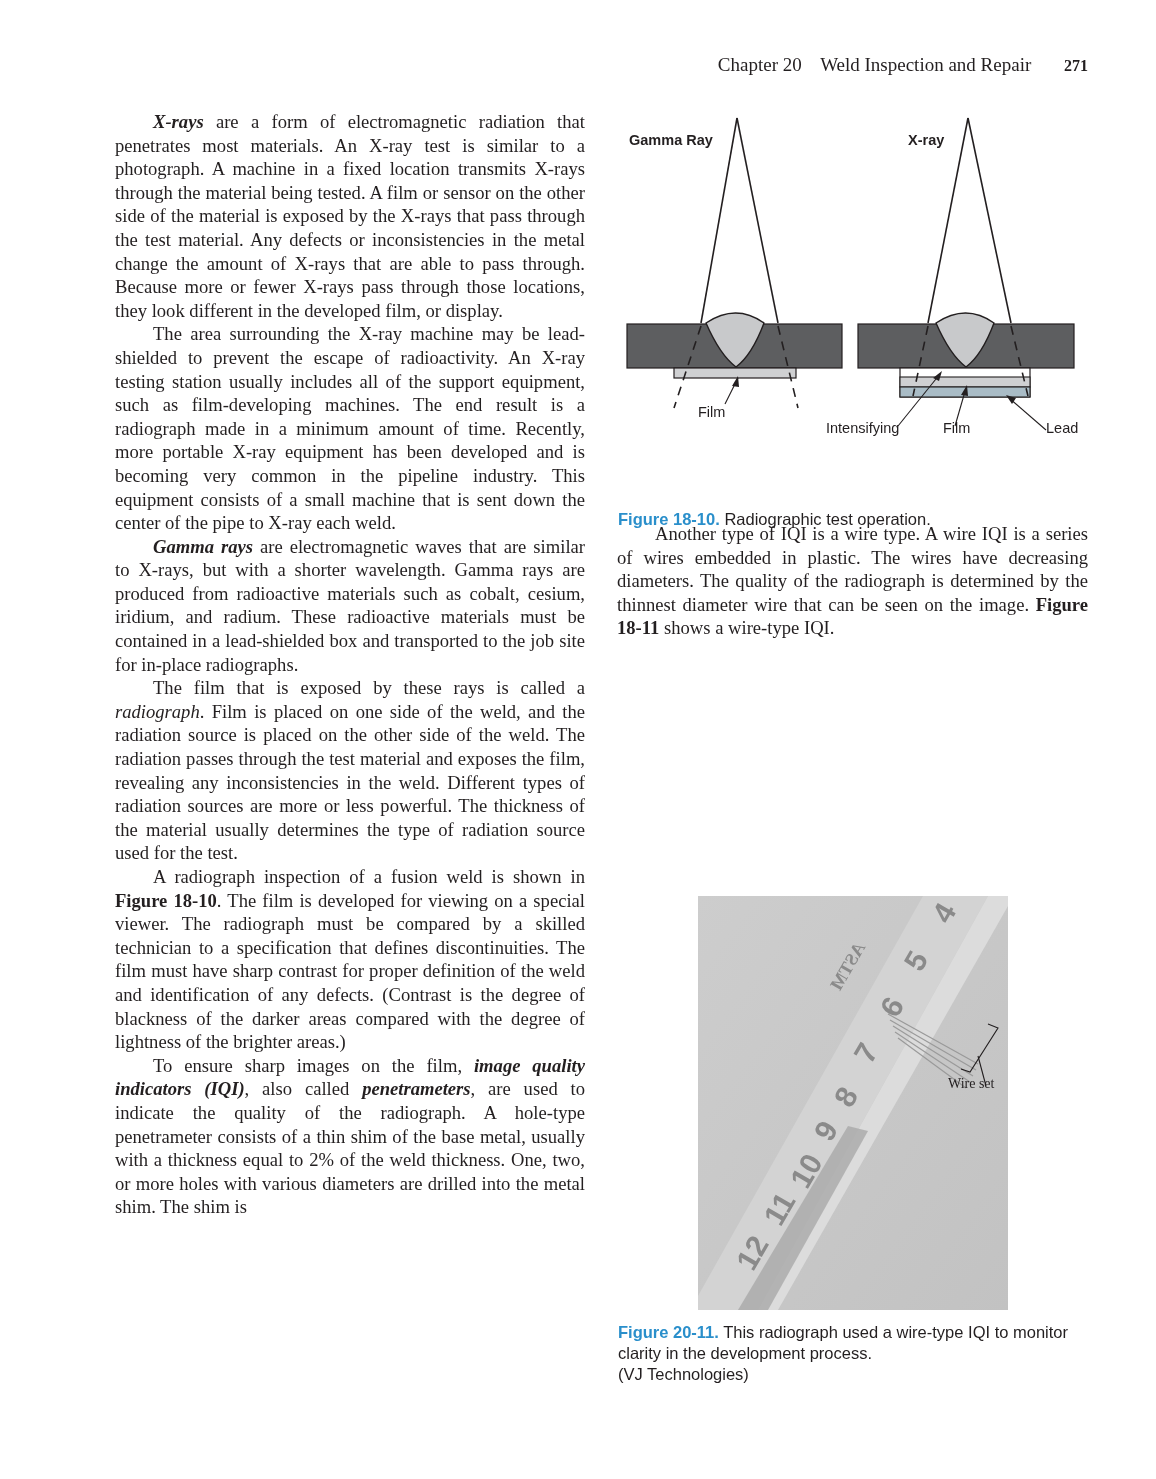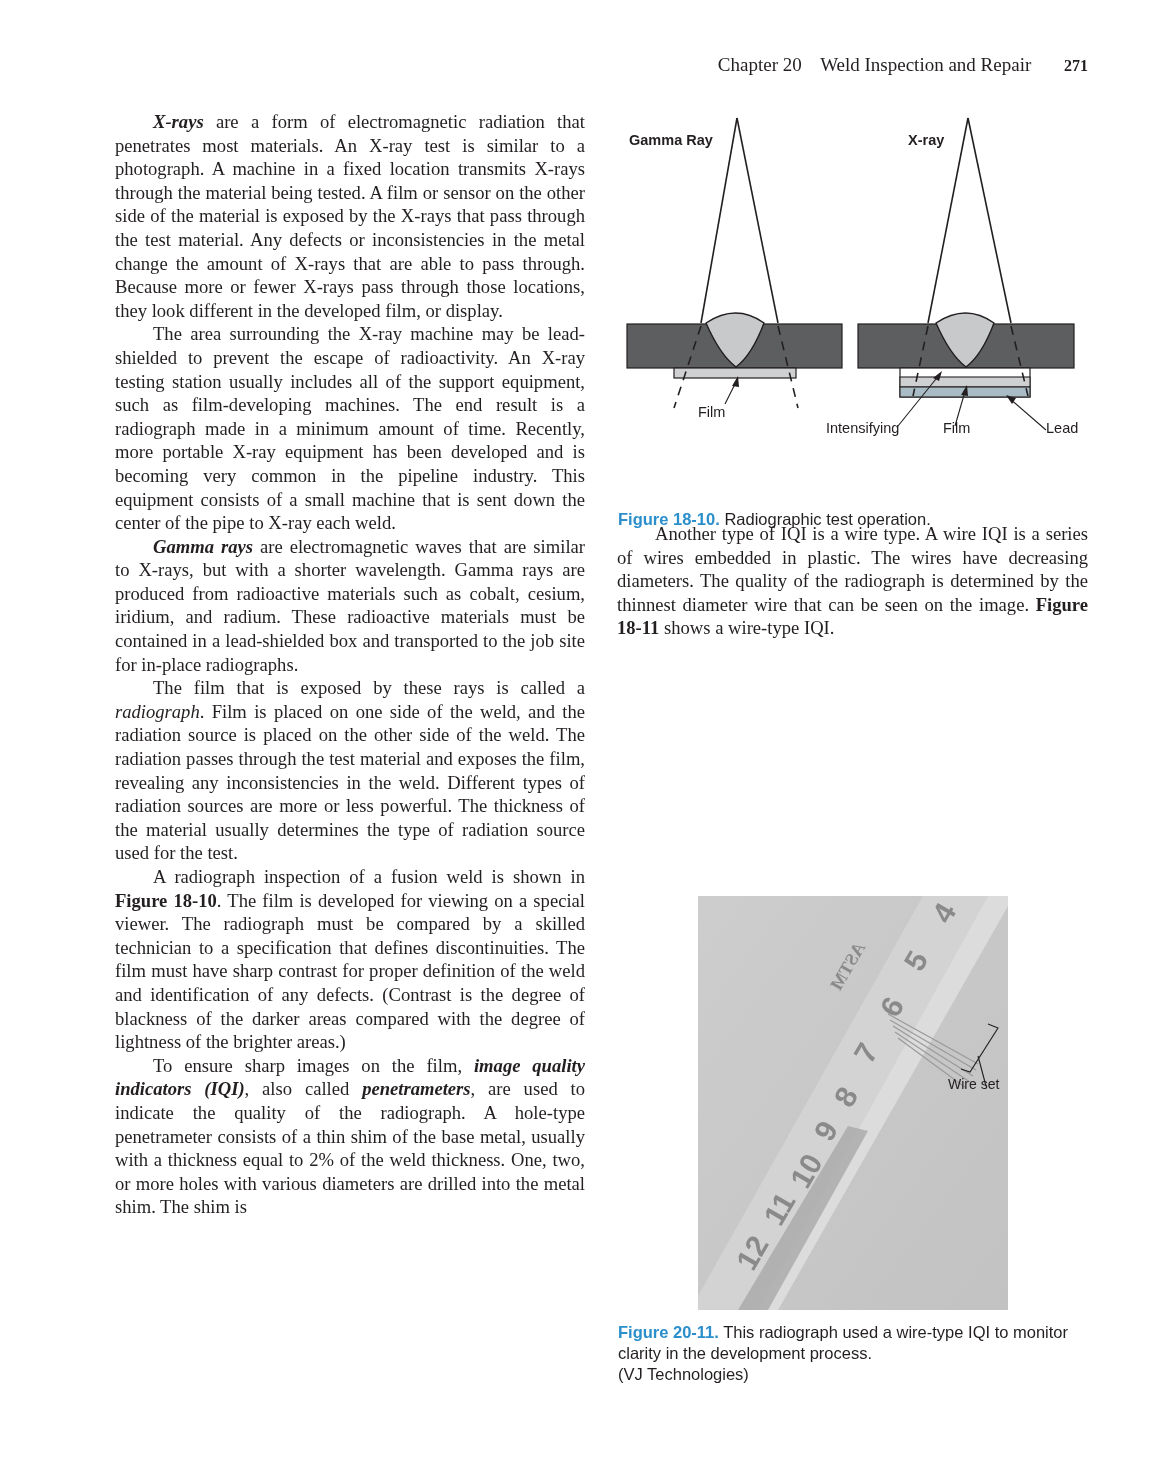--- a/index.html
+++ b/index.html
@@ -24,21 +24,21 @@
   .fig-label { position: absolute; font-family: "Liberation Sans", sans-serif; font-size: 14.5px; color: #231f20; }
   .fig-label.bold { font-weight: bold; text-align: right; }
 
   .caption { position: absolute; font-family: "Liberation Sans", sans-serif; font-size: 16.5px; line-height: 21px; color: #231f20; }
   .caption .fignum { color: #2a8fcb; font-weight: bold; }
   .cap1 { left: 618px; top: 468px; margin-top: 41px; }
   .cap2 { left: 618px; top: 1322px; width: 470px; }
 
   .fig2 { position: absolute; left: 698px; top: 896px; width: 310px; height: 414px; background: #c9c9c9; overflow: hidden; }
   .fig2 svg { position: absolute; left: 0; top: 0; }
-  .wire-label { position: absolute; left: 250px; top: 180px; font-family: Liberation Sans, sans-serif; font-size: 14px; color: #231f20; }
+  .wire-label { position: absolute; left: 250px; top: 180px; font-family: Liberation Serif, serif; font-size: 14px; color: #231f20; }
 </style>
 </head>
 <body>
 
 <div class="running-head">
   <span class="chap">Chapter 20</span>
   <span class="title">Weld Inspection and Repair</span>
   <span class="pgnum">271</span>
 </div>
 

